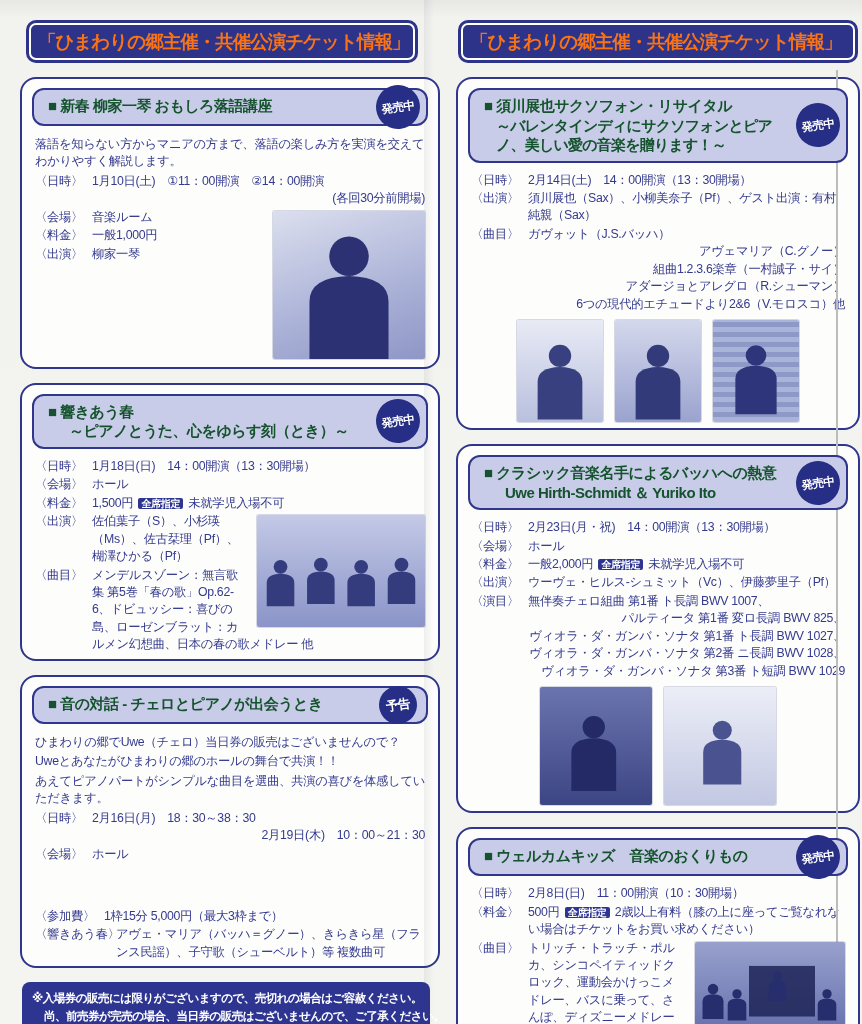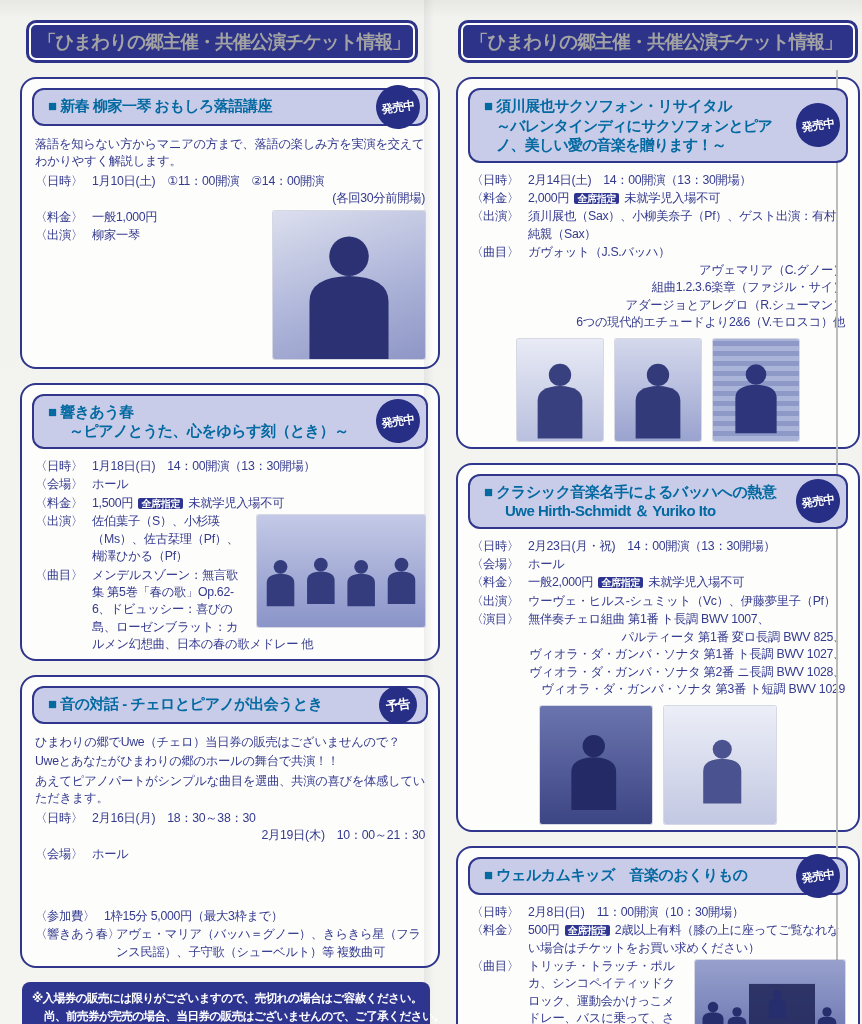--- a/index.html
+++ b/index.html
@@ -11,41 +11,41 @@
   }
   #flyer{position:relative;display:flex;gap:16px;padding:20px 0 0 20px;width:842px;}
   .page-seam{position:absolute;left:424px;top:0;height:1024px;width:14px;
     background:linear-gradient(90deg,rgba(50,50,70,.07),rgba(50,50,70,0) 70%);pointer-events:none;}
   .scan-edge{position:absolute;left:836px;top:70px;height:954px;width:2px;background:#bcbcba;pointer-events:none;}
   .col{width:420px;flex:none;}
   .col.right{width:404px;}
 
   
   .banner{
-    position:relative;background:#2c3389;color:#a3a3a3;border-radius:10px;
+    position:relative;background:#2c3389;color:#f97316;border-radius:10px;
     padding:9px 12px;margin:0 0 14px 6px;width:368px;
     font-size:18.5px;font-weight:bold;letter-spacing:-1px;white-space:nowrap;
   }
   .col.right .banner{width:376px;margin-left:2px;}
   .banner::after{content:"";position:absolute;inset:3px;border:2px solid #fff;border-radius:7px;pointer-events:none;}
 
   
   .event{border:2px solid #2f368c;border-radius:16px;background:#fdfdfb;margin:0 0 14px 0;}
   .event-rakugo{min-height:284px}
   .event-spring-concert{min-height:243px}
   .event-cello-piano-workshop{min-height:271px}
   .event-sax-recital{min-height:279px}
   .event-bach-recital{min-height:311px}
   .event-welcome-kids{min-height:219px}
 
   .titlebar{
     position:relative;margin:9px 10px 5px 10px;padding:6px 50px 6px 14px;
     background:#c9cce8;border:2px solid #2f368c;border-radius:12px;min-height:22px;
   }
-  .tline{font-size:15px;font-weight:bold;color:#0369a1;line-height:1.3;letter-spacing:-0.5px;}
+  .tline{font-size:15px;font-weight:bold;color:#14532d;line-height:1.3;letter-spacing:-0.5px;}
   .tline.cont{padding-left:21px;}
   .tline.small{font-size:15px;padding-left:12px;letter-spacing:-0.8px;}
   .badge{
     position:absolute;right:6px;top:50%;width:44px;height:44px;
     transform:translateY(-50%) rotate(-8deg);
     background:#262e85;color:#fff;border-radius:50%;
     display:flex;align-items:center;justify-content:center;
     font-size:11.5px;font-weight:bold;letter-spacing:-0.5px;
   }
   .badge.preview{width:38px;height:38px;font-size:12.5px;right:9px;}
@@ -103,20 +103,21 @@
         </div>
         <div class="body">
           <div class="desc">落語を知らない方からマニアの方まで、落語の楽しみ方を実演を交えてわかりやすく解説します。</div>
           <div class="frow f4"><span class="lbl">〈日時〉</span><span>1月10日(土)　①11：00開演　②14：00開演</span><div class="vline"><span>(各回30分前開場)</span></div></div>
           <div class="photo ph-portrait floating" style="width: 152px; height: 148px;">
             <svg viewBox="0 0 152 148" xmlns="http://www.w3.org/2000/svg">
               <circle cx="76" cy="45.336000000000006" r="19.76" fill="#2b3173"></circle>
               <path d="M 36.48 157.96800000000002 L 36.48 90.784 Q 36.48 66.28160000000001 76 65.096 Q 115.52000000000001 66.28160000000001 115.52000000000001 90.784 L 115.52000000000001 157.96800000000002 Z" fill="#2b3173"></path>
             </svg>
           </div>
+          <div class="frow f4"><span class="lbl">〈会場〉</span><span>音楽ルーム</span></div>
           <div class="frow f4"><span class="lbl">〈料金〉</span><span>一般1,000円</span></div>
           <div class="frow f4"><span class="lbl">〈出演〉</span><span>柳家一琴</span></div>
         </div>
       </div>
       <div class="event event-spring-concert">
         <div class="titlebar">
           <div class="tline">■ 響きあう春</div>
           <div class="tline cont">～ピアノとうた、心をゆらす刻（とき）～</div>
           <div class="badge">発売中</div>
         </div>
@@ -163,23 +164,22 @@
     <div class="col right">
       <div class="banner"><span>「ひまわりの郷主催・共催公演チケット情報」</span></div>
       <div class="event event-sax-recital">
         <div class="titlebar">
           <div class="tline">■ 須川展也サクソフォン・リサイタル</div>
           <div class="tline small">～バレンタインディにサクソフォンとピアノ、美しい愛の音楽を贈ります！～</div>
           <div class="badge">発売中</div>
         </div>
         <div class="body">
           <div class="frow f4"><span class="lbl">〈日時〉</span><span>2月14日(土)　14：00開演（13：30開場）</span></div>
-          <div class="frow f4"><span class="lbl">〈料金〉</span><span>2,000円 </span><span class="tag">全席指定</span><span> 未就学児入場不可</span></div>
           <div class="frow f4"><span class="lbl">〈出演〉</span><span>須川展也（Sax）、小柳美奈子（Pf）、ゲスト出演：有村純親（Sax）</span></div>
-          <div class="frow f4"><span class="lbl">〈曲目〉</span><span>ガヴォット（J.S.バッハ）</span><div class="vline"><span>アヴェマリア（C.グノー）</span></div><div class="vline"><span>組曲1.2.3.6楽章（ファジル・サイ）</span></div><div class="vline"><span>アダージョとアレグロ（R.シューマン）</span></div><div class="vline"><span>6つの現代的エチュードより2&amp;6（V.モロスコ）他</span></div></div>
+          <div class="frow f4"><span class="lbl">〈曲目〉</span><span>ガヴォット（J.S.バッハ）</span><div class="vline"><span>アヴェマリア（C.グノー）</span></div><div class="vline"><span>組曲1.2.3.6楽章（一村誠子・サイ）</span></div><div class="vline"><span>アダージョとアレグロ（R.シューマン）</span></div><div class="vline"><span>6つの現代的エチュードより2&amp;6（V.モロスコ）他</span></div></div>
           <div class="photos-row">
             <div class="photo ph-polka" style="width: 86px; height: 102px;">
               <svg viewBox="0 0 86 102" xmlns="http://www.w3.org/2000/svg">
                 <circle cx="43" cy="35.87800000000001" r="11.18" fill="#39407f"></circle>
                 <path d="M 20.64 99.604 L 20.64 61.592000000000006 Q 20.64 47.72880000000001 43 47.05800000000001 Q 65.36 47.72880000000001 65.36 61.592000000000006 L 65.36 99.604 Z" fill="#39407f"></path>
               </svg>
             </div>
             <div class="photo ph-saxman" style="width: 86px; height: 102px;">
               <svg viewBox="0 0 86 102" xmlns="http://www.w3.org/2000/svg">
                 <circle cx="43" cy="35.87800000000001" r="11.18" fill="#333a7a"></circle>

